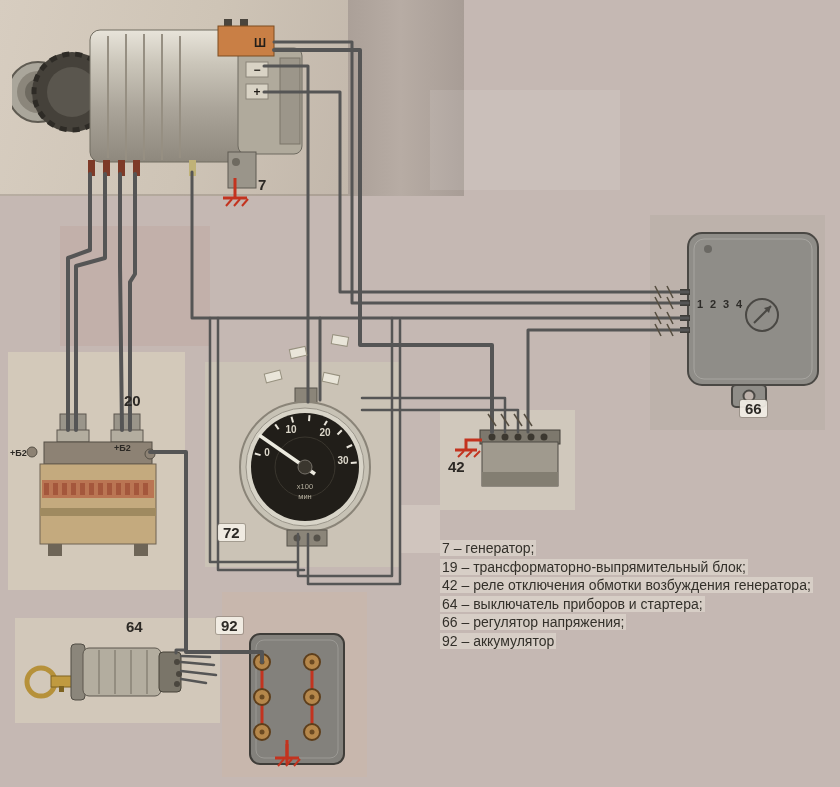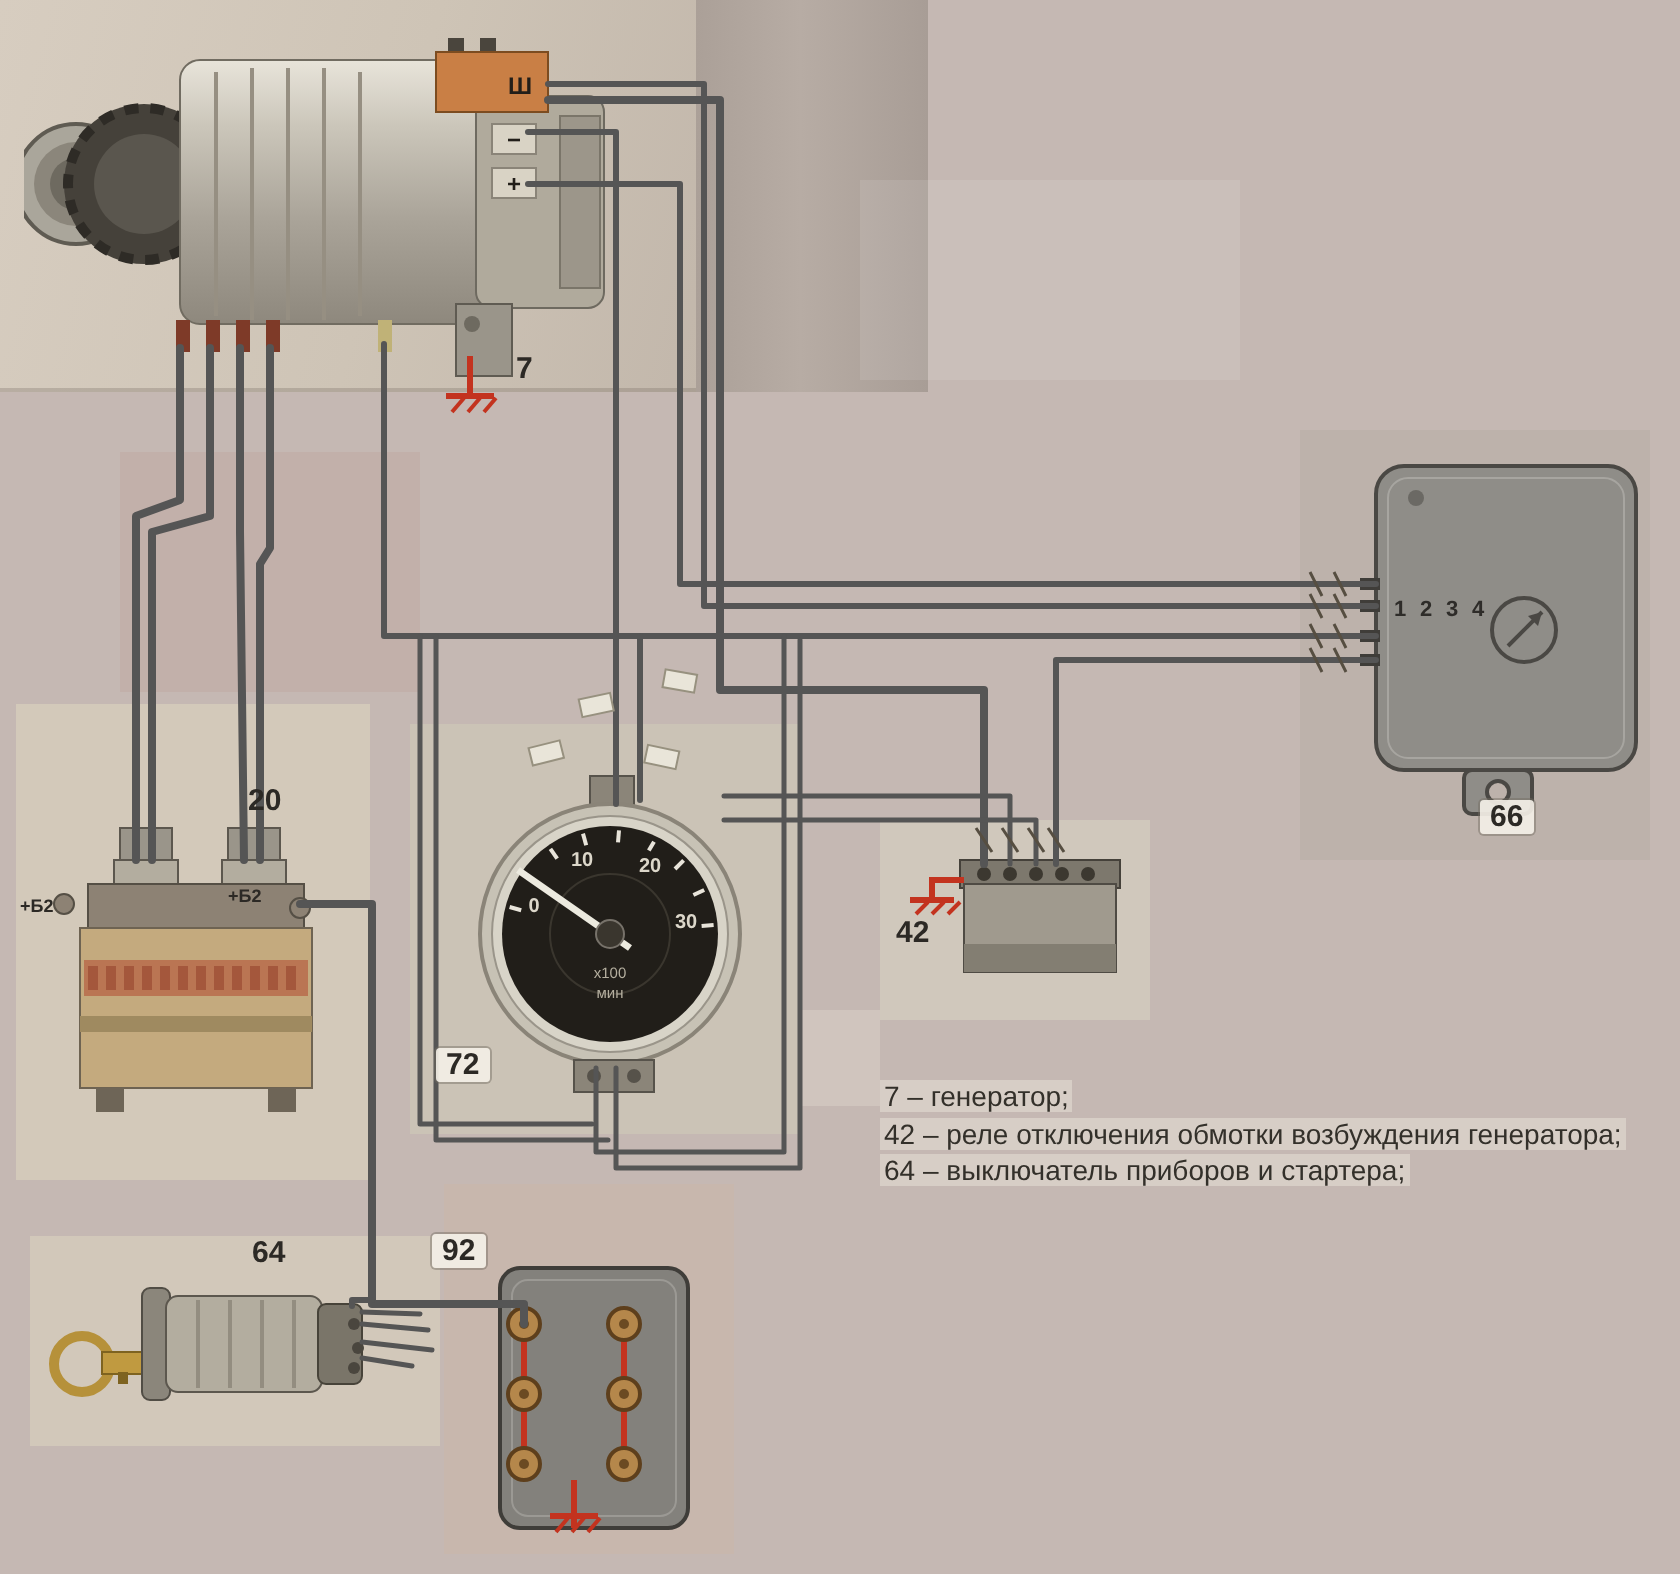--- a/index.html
+++ b/index.html
@@ -256,22 +256,25 @@
   <div class="ref-label" style="left:258px;top:176px">7</div>
   <div class="ref-label" style="left:124px;top:392px">20</div>
   <div class="ref-label" style="left:448px;top:458px">42</div>
   <div class="ref-label" style="left:126px;top:618px">64</div>
   <div class="ref-label chip" style="left:740px;top:400px">66</div>
   <div class="ref-label chip" style="left:218px;top:524px">72</div>
   <div class="ref-label chip" style="left:216px;top:617px">92</div>
 
   <div id="legend">
     <div class="legend-line"><span>7 – генератор;</span></div>
+    <div class="legend-line"><span>19 – трансформаторно-выпрямительный блок;</span></div>
     <div class="legend-line"><span>42 – реле отключения обмотки возбуждения генератора;</span></div>
     <div class="legend-line"><span>64 – выключатель приборов и  стартера;</span></div>
+    <div class="legend-line"><span>66 – регулятор напряжения;</span></div>
+    <div class="legend-line"><span>92 – аккумулятор</span></div>
   </div>
 
   <svg id="wires" width="840" height="787">
 
     <polyline class="wire" points="264,92 340,92 340,292 688,292" stroke="#d9cb8c"></polyline>
     <polyline class="wire" points="192,172 192,318 688,318" stroke="#d9cb8c"></polyline>
     <polyline class="wire" points="320,318 320,400" stroke="#d9cb8c"></polyline>
     <polyline class="wire thin" points="210,318 210,562 296,562" stroke="#d9cb8c"></polyline>
     <polyline class="wire thin" points="218,318 218,570 304,570" stroke="#d9cb8c"></polyline>
     <polyline class="wire thin" points="298,534 298,576 392,576 392,318" stroke="#d9cb8c"></polyline>

